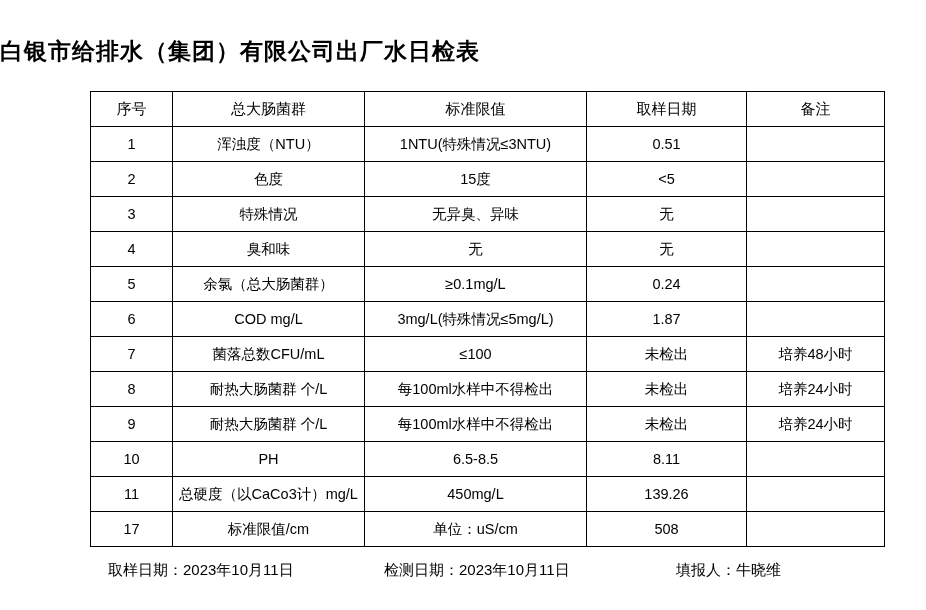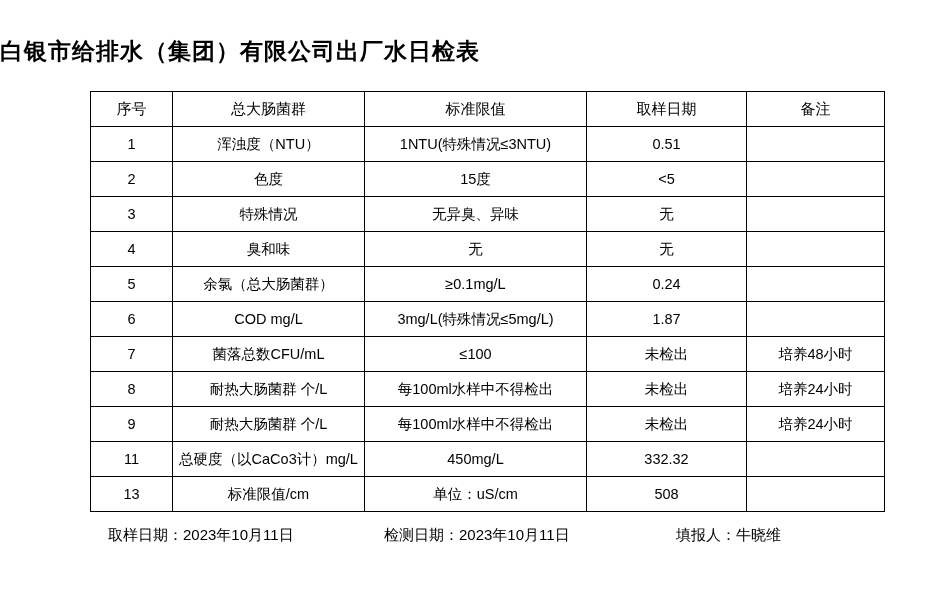--- a/index.html
+++ b/index.html
@@ -172,28 +172,35 @@
           <td>培养24小时</td>
         </tr>
         <tr>
           <td>9</td>
           <td>耐热大肠菌群 个/L</td>
           <td>每100ml水样中不得检出</td>
           <td>未检出</td>
           <td>培养24小时</td>
         </tr>
         <tr>
+          <td>10</td>
+          <td>PH</td>
+          <td>6.5-8.5</td>
+          <td>8.11</td>
+          <td></td>
+        </tr>
+        <tr>
           <td>11</td>
           <td class="small-unit">总硬度（以CaCo3计）mg/L</td>
           <td>450mg/L</td>
-          <td>332.32</td>
-          <td></td>
-        </tr>
-        <tr>
-          <td>13</td>
+          <td>139.26</td>
+          <td></td>
+        </tr>
+        <tr>
+          <td>17</td>
           <td>标准限值/cm</td>
           <td>单位：uS/cm</td>
           <td>508</td>
           <td></td>
         </tr>
       </tbody>
     </table>
   </div>
 
   <div class="footer">

